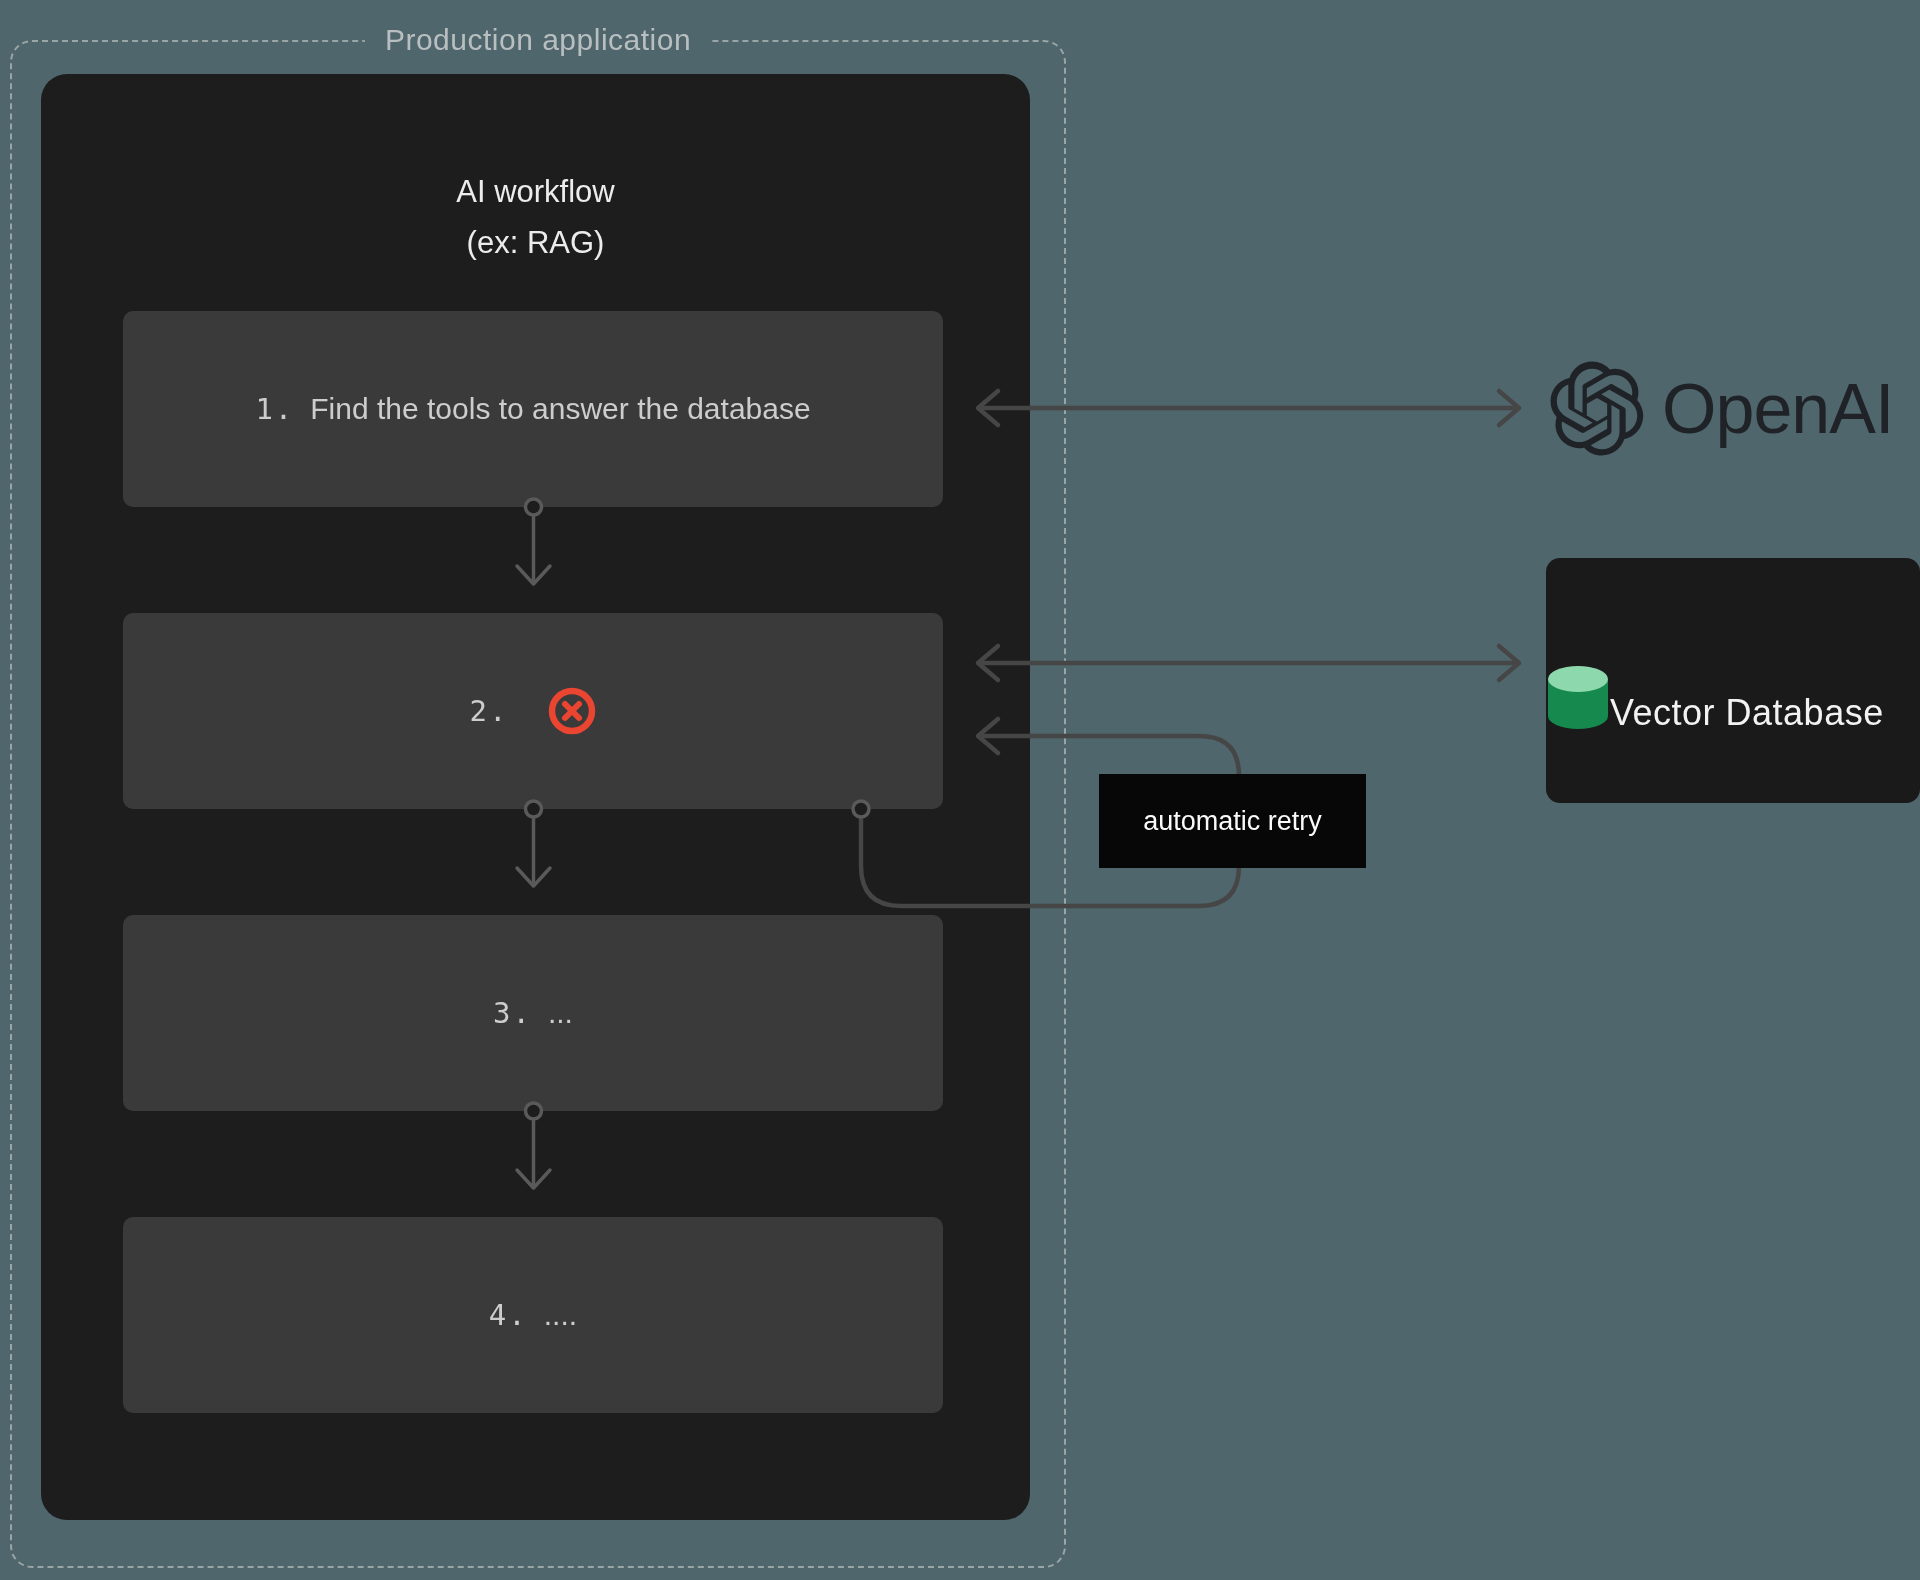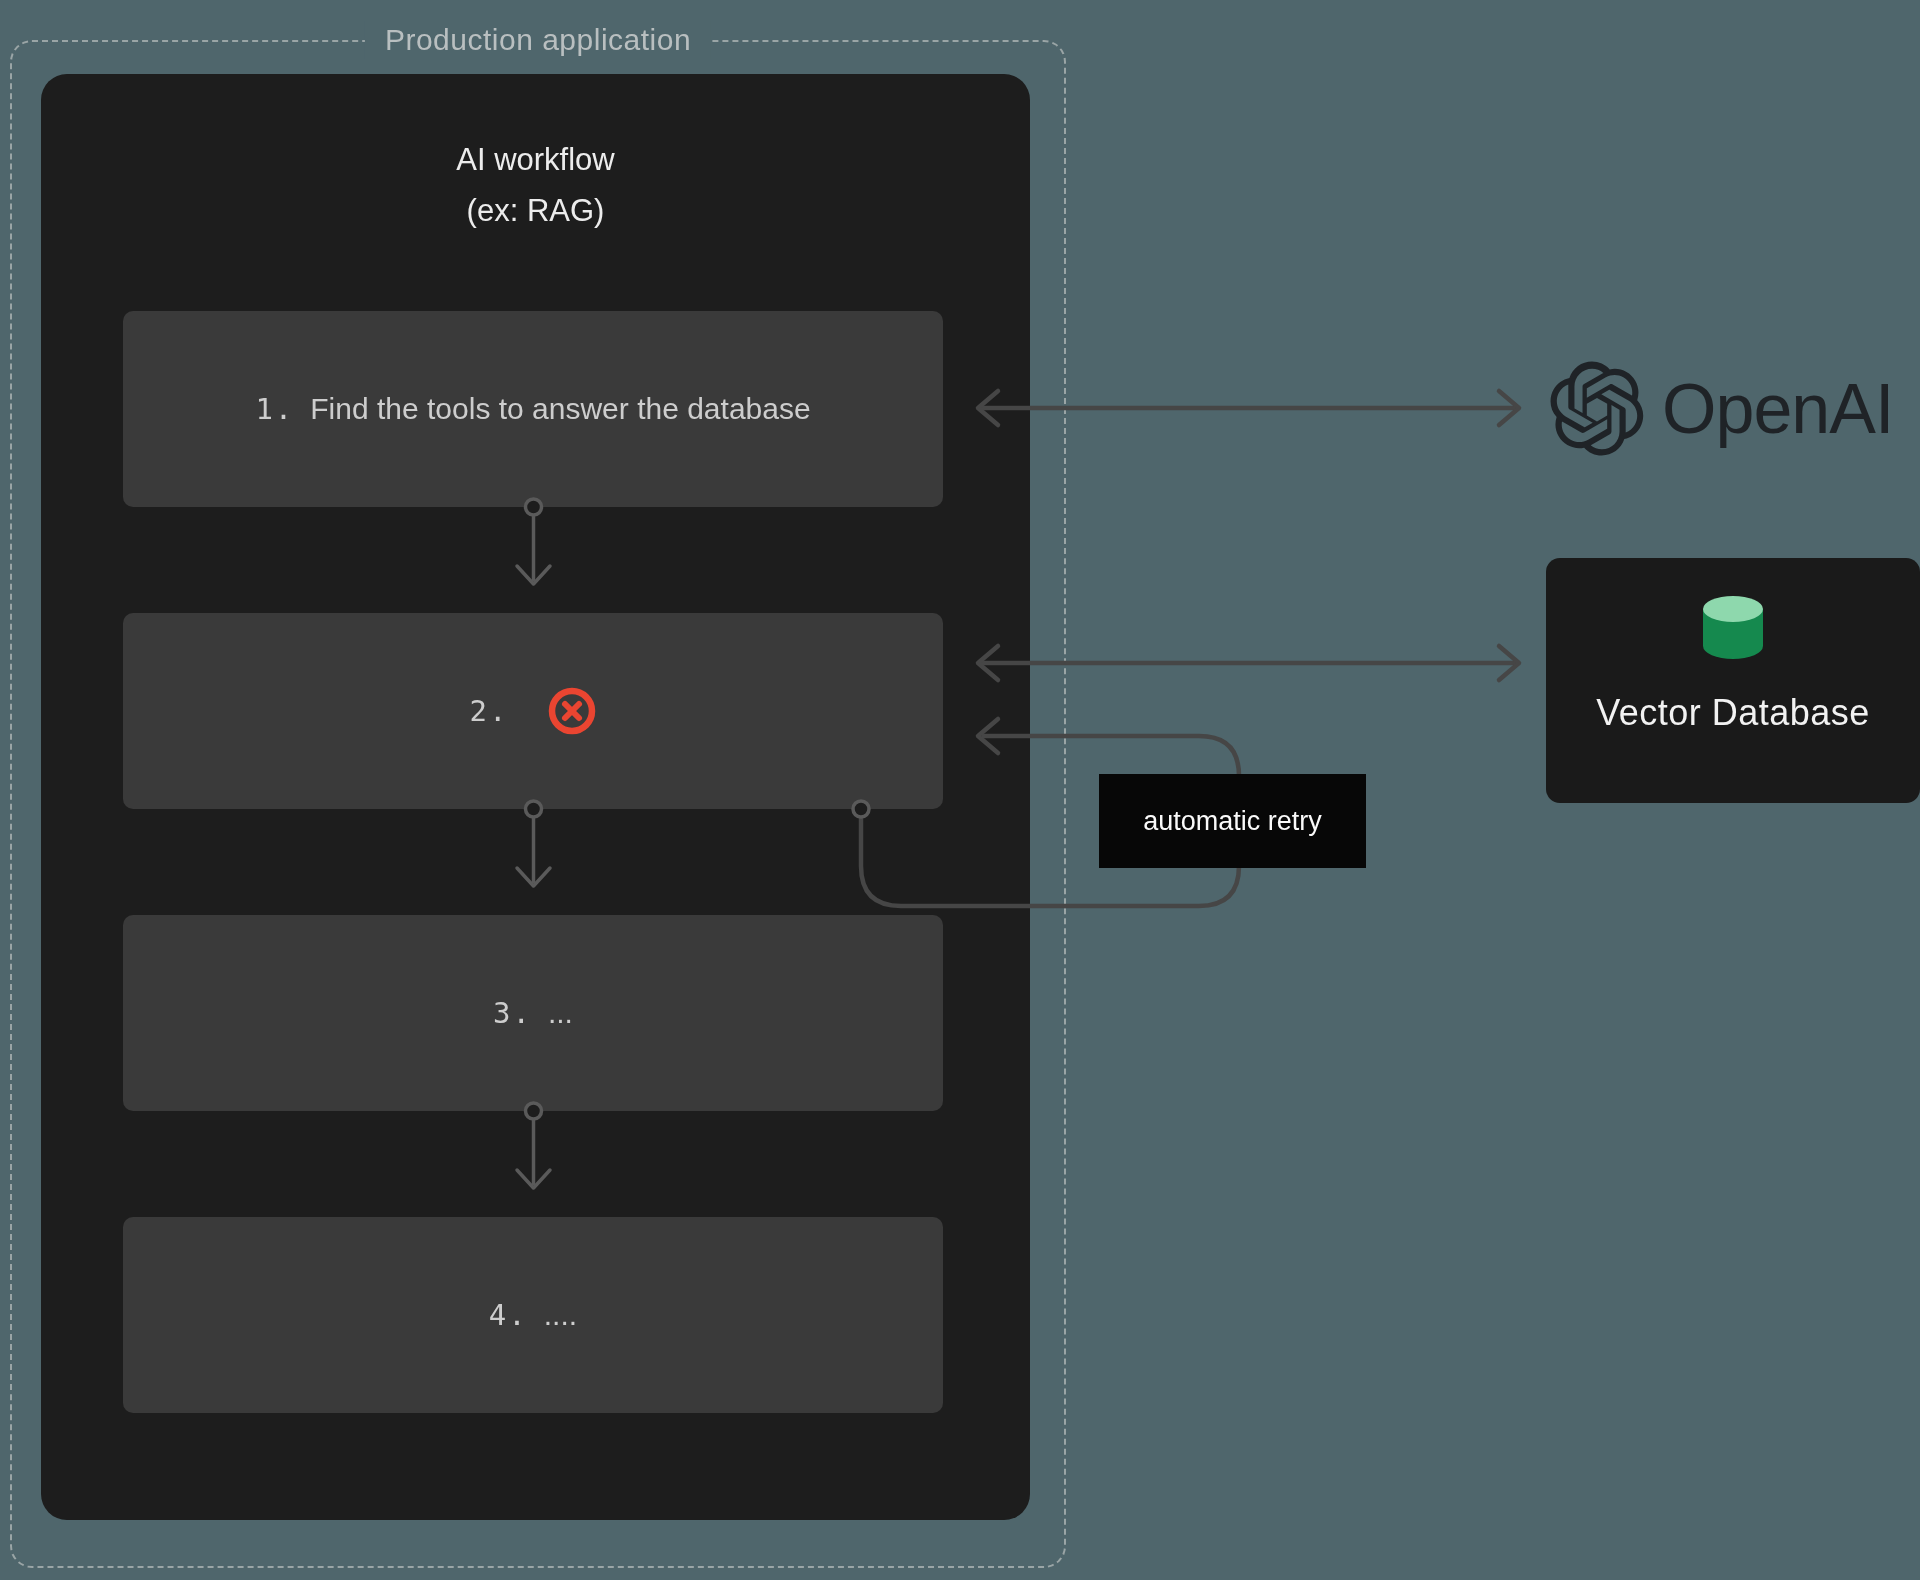--- a/index.html
+++ b/index.html
@@ -15,21 +15,21 @@
   .canvas{position:relative;width:1564px;height:1580px;background:var(--page-bg)}
 
   .dashed-container{position:absolute;left:10px;top:40px;width:1056px;height:1528px;
     border:2px dashed var(--dashed-border);border-radius:22px}
   .prod-label{position:absolute;left:538px;top:40px;transform:translate(-50%,-50%);
     background:var(--page-bg);padding:2px 20px;font-size:30px;letter-spacing:.5px;
     color:var(--outer-label-text);white-space:nowrap;z-index:3}
 
   .panel{position:absolute;left:41px;top:74px;width:989px;height:1446px;
     background:var(--panel-bg);border-radius:26px;z-index:1}
-  .panel-title{margin-top:60px;text-align:center;color:var(--title-text);
+  .panel-title{margin-top:92px;text-align:center;color:var(--title-text);
     font-size:31px;line-height:51px}
 
   .step{position:absolute;left:123px;width:820px;height:196px;background:var(--step-bg);
     border-radius:10px;display:flex;align-items:center;justify-content:center;
     color:var(--step-text);font-size:30px;z-index:2}
   .step .num{font-family:"DejaVu Sans Mono",monospace;font-size:29px;letter-spacing:2px;
     margin-right:16px;color:var(--step-text)}
   .step-1{top:311px}.step-2{top:613px}.step-3{top:915px}.step-4{top:1217px}
   .err-icon{margin-left:24px;flex:0 0 auto;display:block}
 
@@ -45,21 +45,21 @@
 
   .retry-label{position:absolute;left:1099px;top:774px;width:267px;height:94px;
     background:var(--retry-bg);color:var(--retry-text);display:flex;align-items:center;
     justify-content:center;font-size:27px;z-index:5}
 
   .openai-group{position:absolute;left:1550px;top:361px;display:flex;
     align-items:center;gap:18px;z-index:2}
   .openai-word{font-size:70px;font-weight:400;letter-spacing:-1px;color:var(--openai-black)}
 
   .vdb-box{position:absolute;left:1546px;top:558px;width:374px;height:245px;
-    background:var(--vdb-bg);border-radius:14px;display:flex;flex-direction:column;
+    background:var(--vdb-bg);border-radius:14px;display:flex;flex-direction:row;
     align-items:center;padding-top:36px;z-index:2}
   .vdb-label{margin-top:28px;color:var(--vdb-text);font-size:36px;letter-spacing:.5px}
 </style>
 </head>
 <body>
 
 <div class="canvas">
 
   <div class="dashed-container"></div>
   <div class="prod-label">Production application</div>

